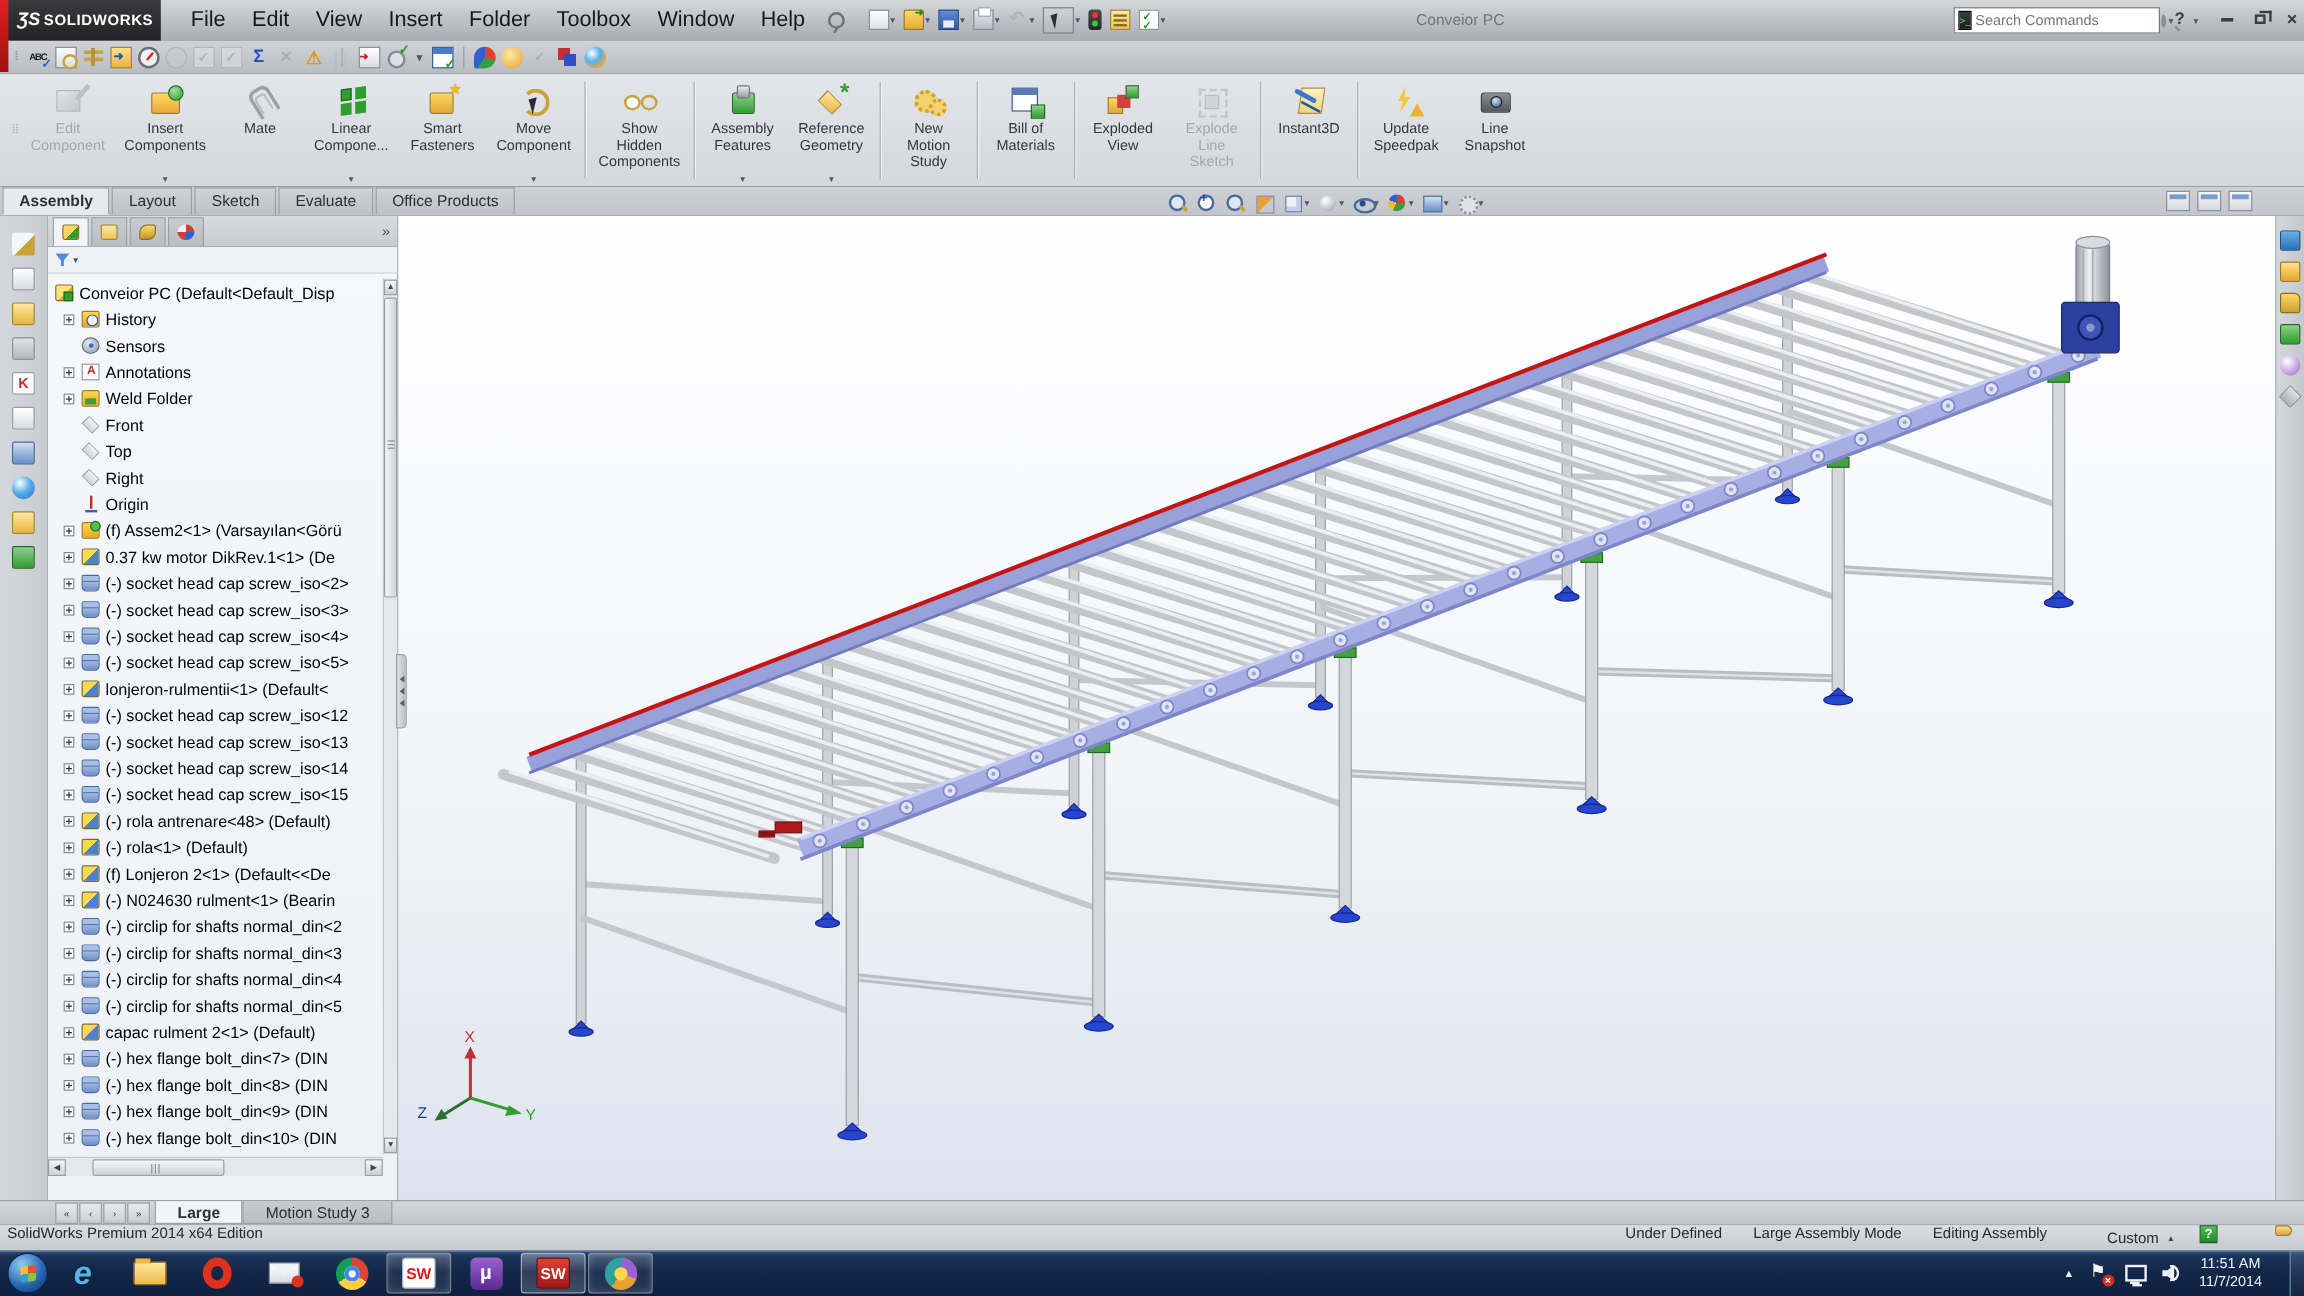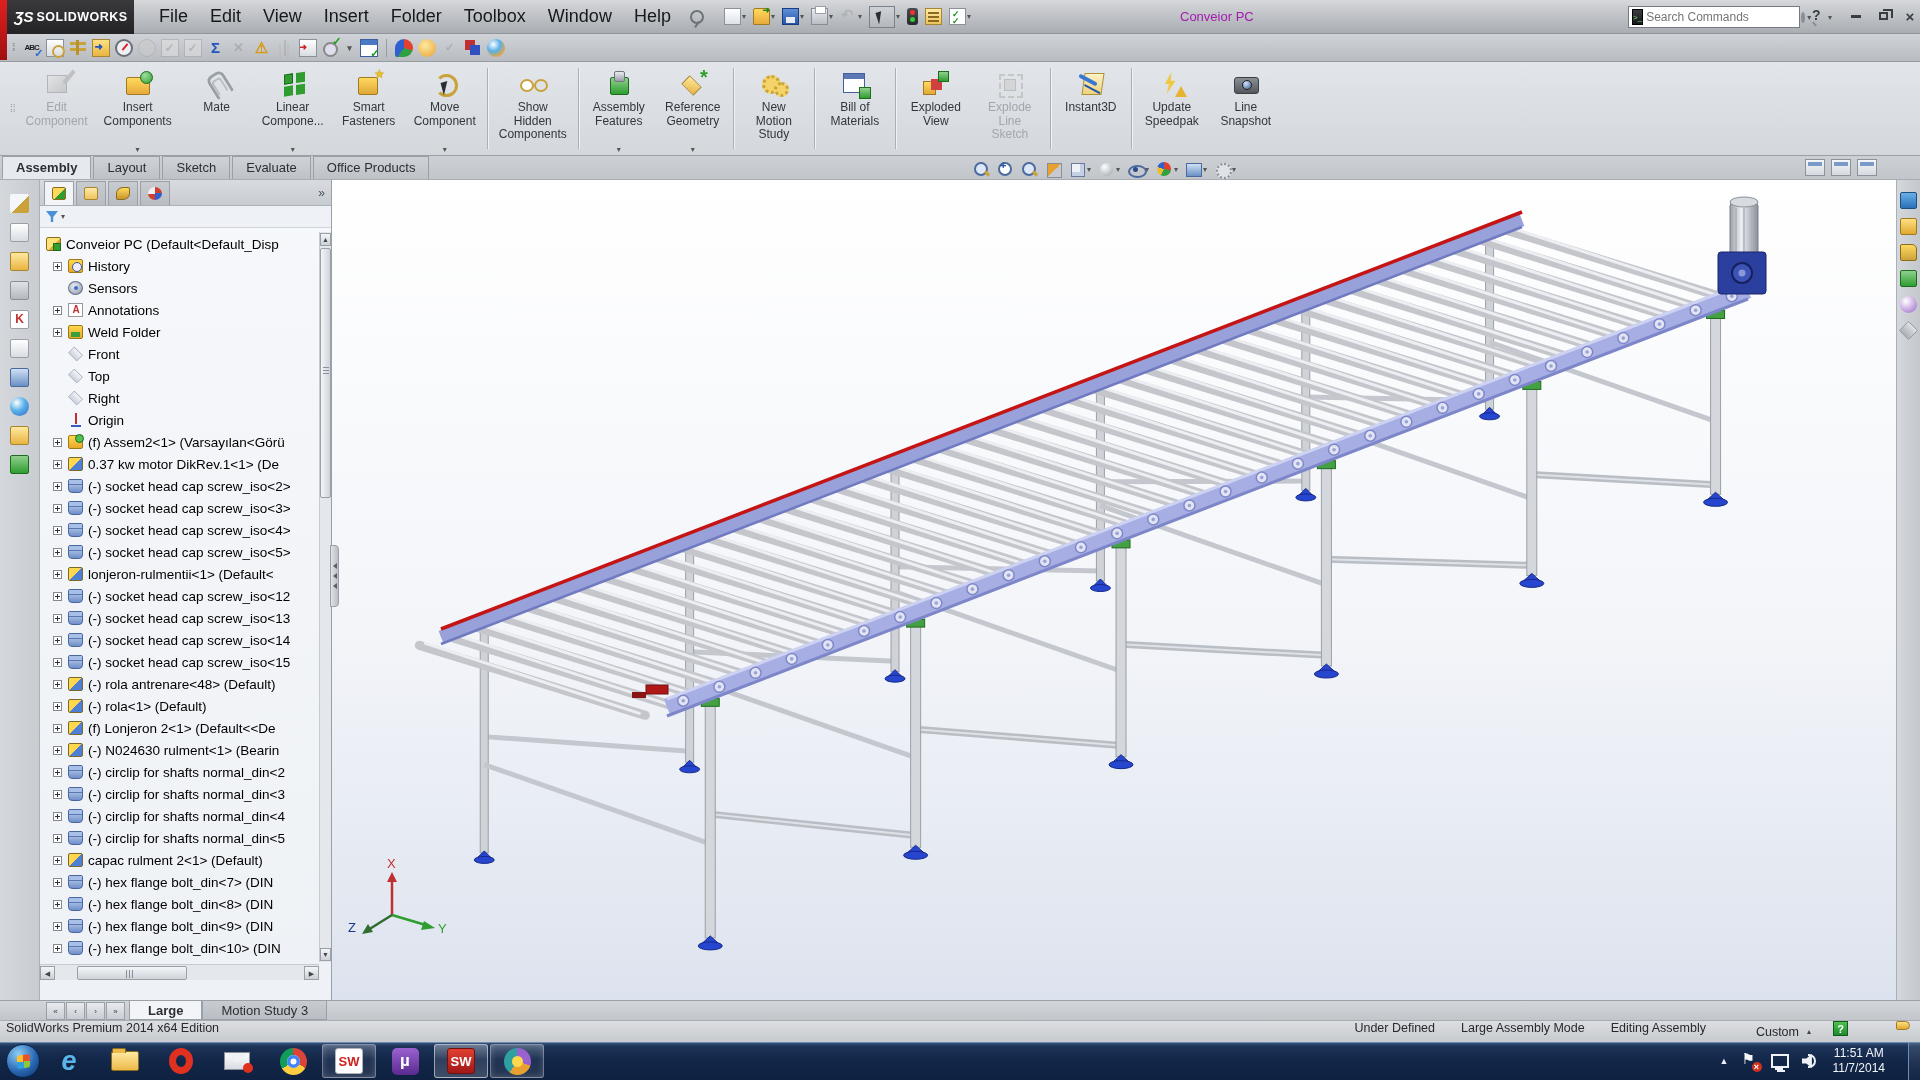--- a/index.html
+++ b/index.html
@@ -29,21 +29,21 @@
 .q-undo::after{content:"↶";position:absolute;left:1px;top:-2px;font-size:15px;color:#b0b4ba;font-weight:bold}
 .q-select-box{width:26px;height:22px;border:1px solid #7b818a;background:linear-gradient(#cfd2d6,#b4b8bd);display:flex;align-items:center;justify-content:center}
 .q-cursor{width:0;height:0;border-left:6px solid #2a2d32;border-right:5px solid transparent;border-bottom:12px solid transparent;transform:rotate(-18deg)}
 .q-rebuild{background:linear-gradient(#4a4d52,#26282c);border-radius:3px;width:11px;height:17px}
 .q-rebuild::before{content:"";position:absolute;left:3px;top:2px;width:5px;height:5px;border-radius:50%;background:#e33}
 .q-rebuild::after{content:"";position:absolute;left:3px;top:9px;width:5px;height:5px;border-radius:50%;background:#3c3}
 .q-props{background:linear-gradient(#ffe9a8,#ecc45c);border:1px solid #a8852f}
 .q-props::after{content:"";position:absolute;left:2px;top:3px;width:11px;height:2px;background:#8a6a20;box-shadow:0 4px 0 #8a6a20,0 8px 0 #8a6a20}
 .q-options{background:#fff;border:1px solid #8a929c}
 .q-options::after{content:"✓";position:absolute;left:2px;top:0px;font-size:9px;color:#1e8a1e;font-weight:bold;text-shadow:0 7px 0 #1e8a1e}
-#wintitle{position:absolute;left:1180px;top:0;height:17px;line-height:33px;font-size:13px;color:#a21caf}
+#wintitle{position:absolute;left:1180px;top:0;height:17px;line-height:33px;font-size:13px;color:#737373}
 #searchwrap{position:absolute;left:1628px;top:6px;width:172px;height:22px;background:#fff;border:1px solid #767b83;display:flex;align-items:center}
 #searchterm{width:16px;height:16px;margin:0 3px;background:linear-gradient(#3a3d42,#17191c);border:1px solid #000;color:#7fe07f;font-size:8px;line-height:15px;text-align:center}
 #searchinput{flex:1;border:none;outline:none;font-size:12px;color:#b91c1c;background:transparent}
 #searchmag{width:11px;height:11px;border:2px solid #8a8f97;border-radius:50%;position:relative;margin-right:2px}
 #searchmag::after{content:"";position:absolute;left:9px;top:9px;width:5px;height:2px;background:#8a8f97;transform:rotate(45deg)}
 #searchdd{font-size:8px;color:#555;margin-right:3px}
 #helpbtn{position:absolute;left:1812px;top:7px;font-size:14px;color:#3a3e44;font-weight:bold}
 #helpdd{position:absolute;left:1828px;top:13px;font-size:8px;color:#555}
 .winbtn{position:absolute;top:8px;width:22px;height:16px;display:flex;align-items:center;justify-content:center}
 #btn-min{left:1845px}#btn-min span{width:10px;height:3px;background:#3a3e44}

